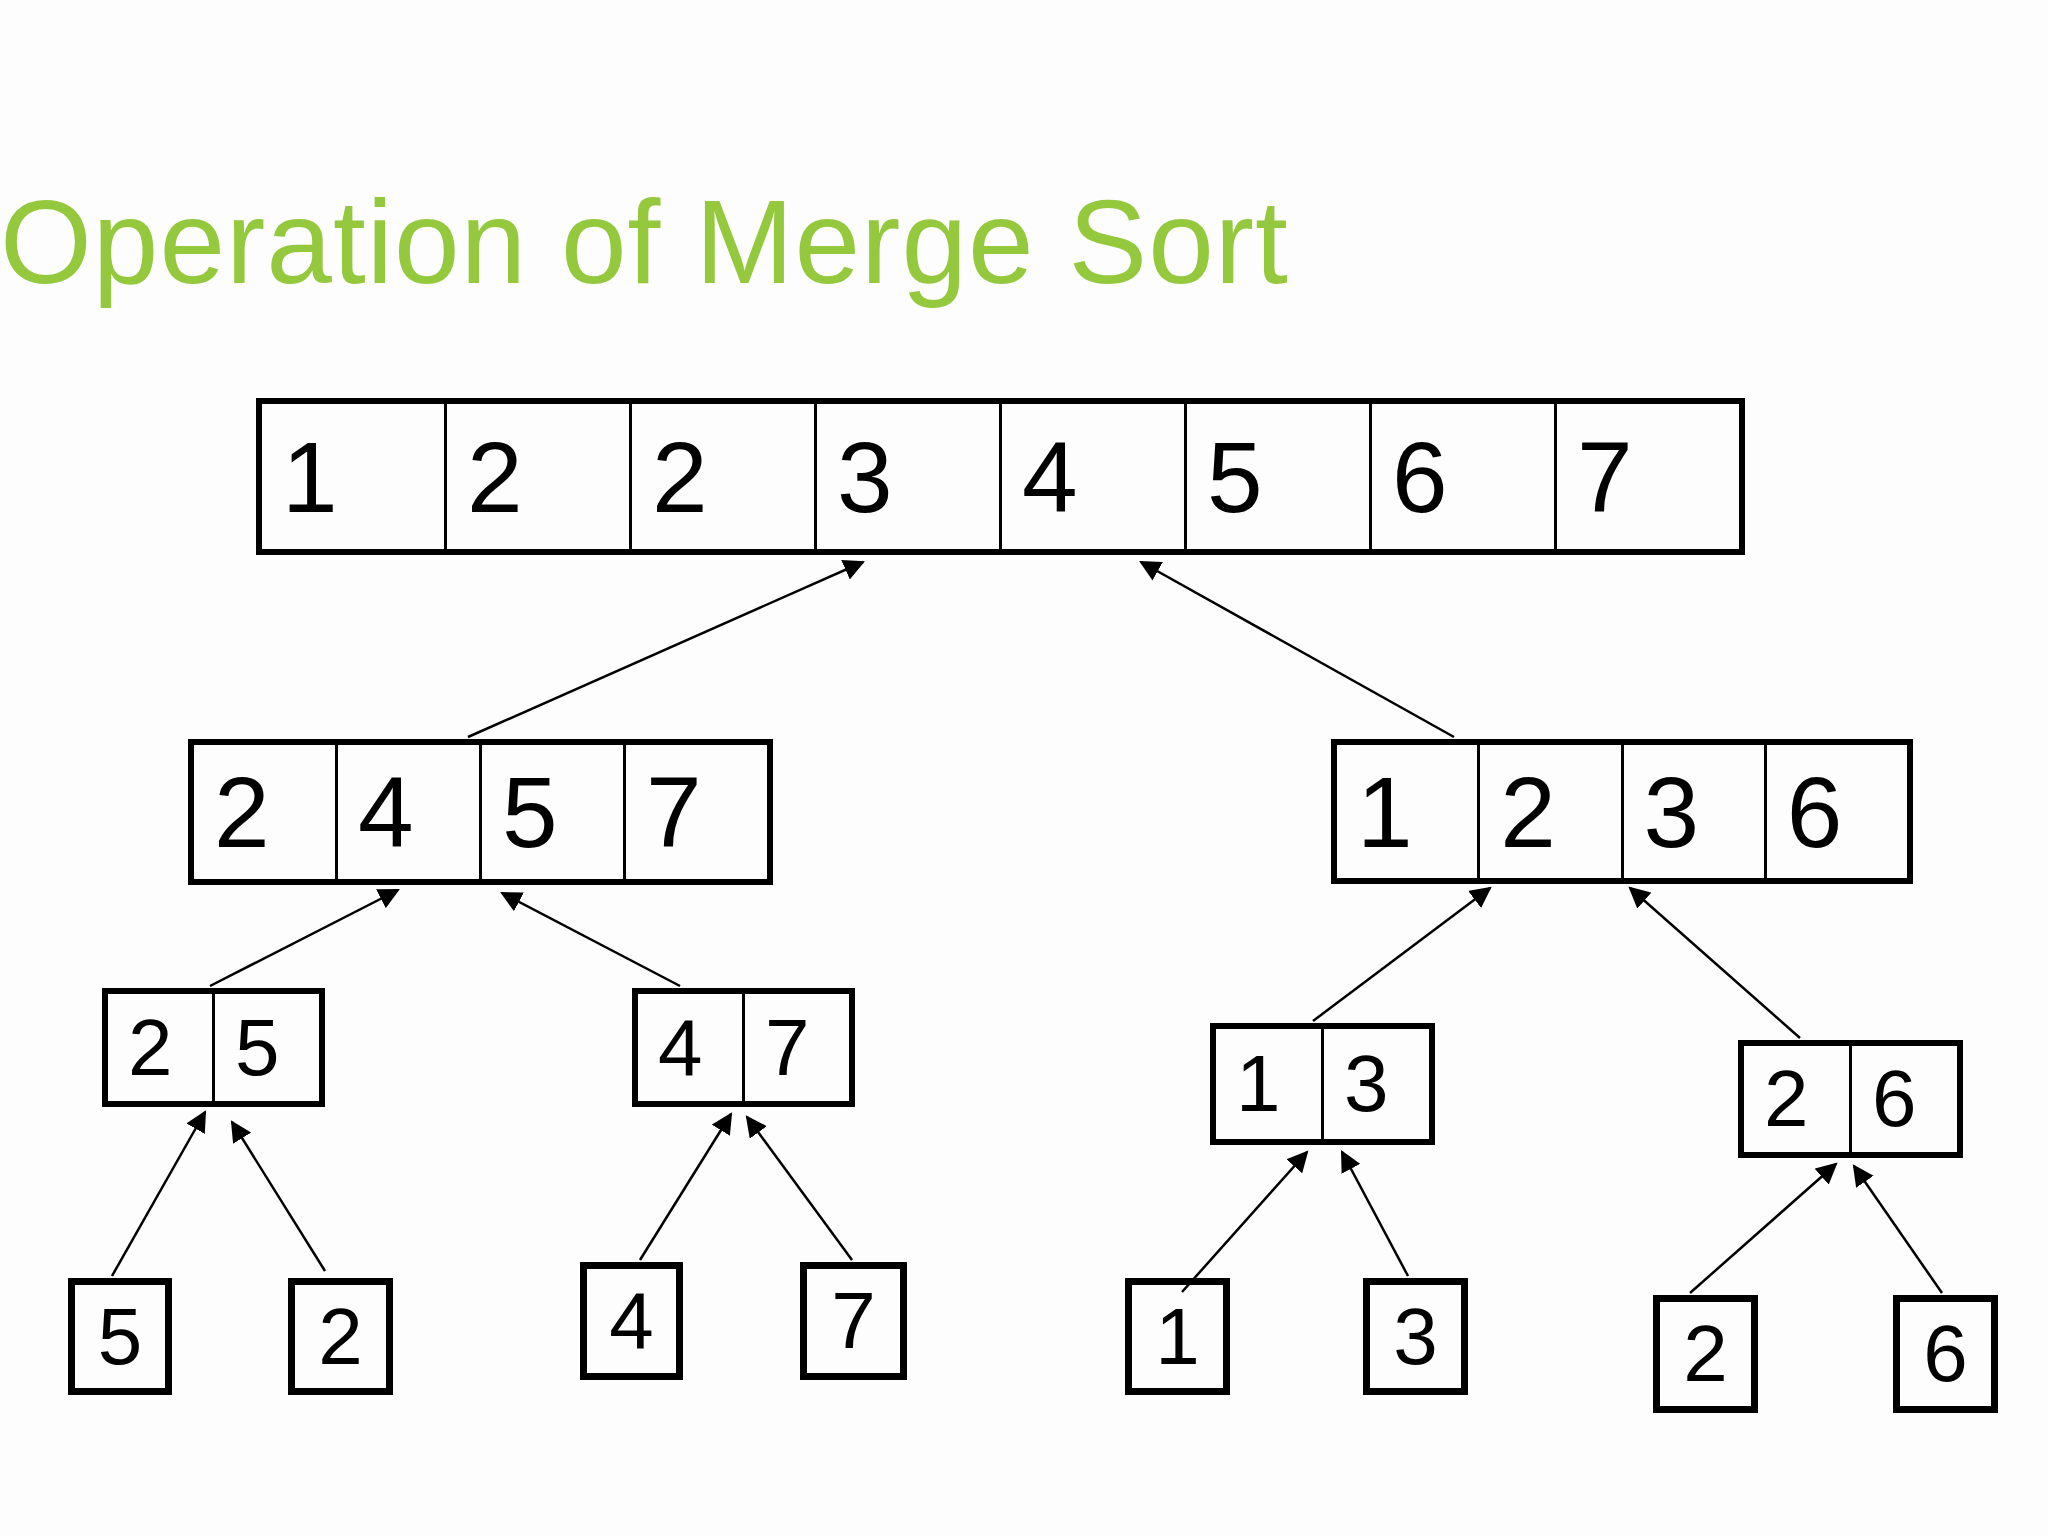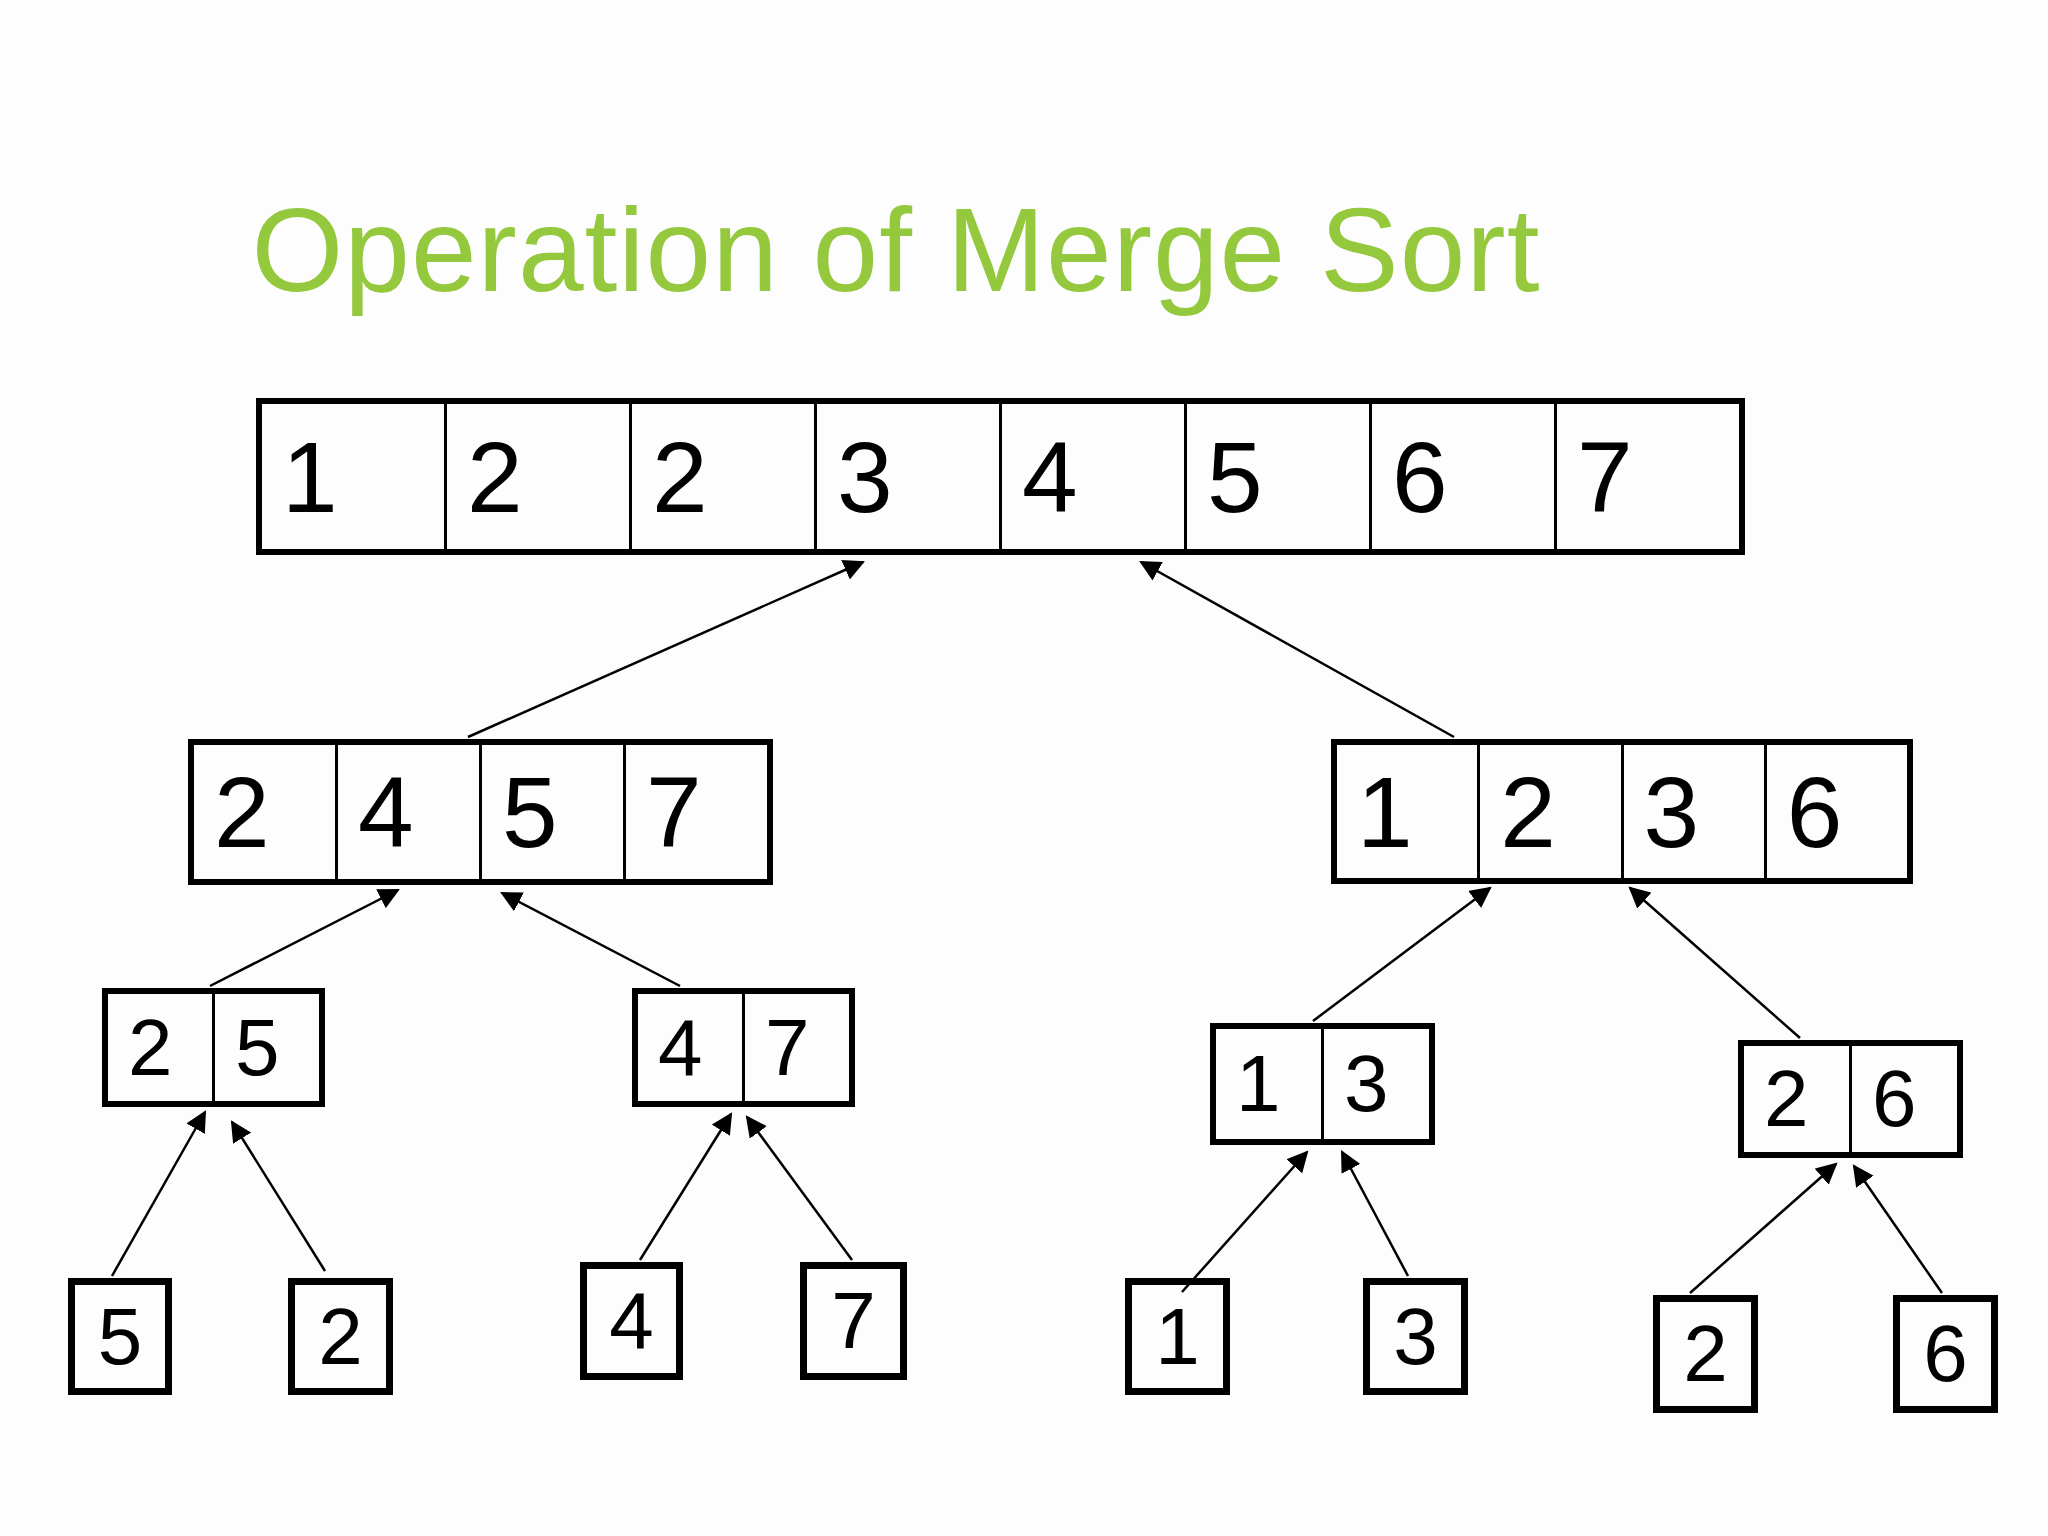--- a/index.html
+++ b/index.html
@@ -11,23 +11,22 @@
     position: relative;
     width: 2048px;
     height: 1536px;
     background: #fdfdfd;
     font-family: "Liberation Sans", sans-serif;
     overflow: hidden;
   }
   #page-title {
     position: absolute;
     left: 0;
-    top: 182px;
+    top: 174px;
     width: 1792px;
-    text-align: center;
     font-size: 118px;
     font-weight: 400;
     letter-spacing: 1px;
     color: #94C83D;
     white-space: nowrap;
   }
   .arr {
     position: absolute;
     display: flex;
     box-sizing: border-box;

